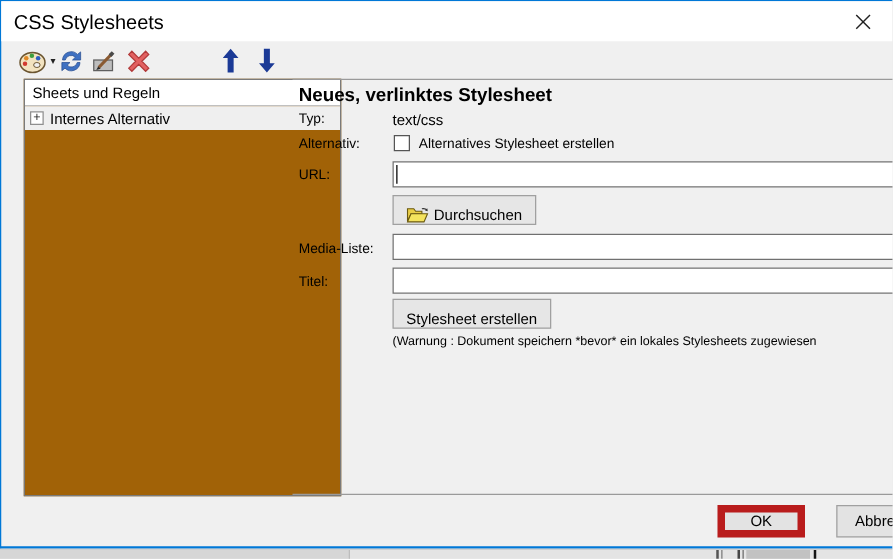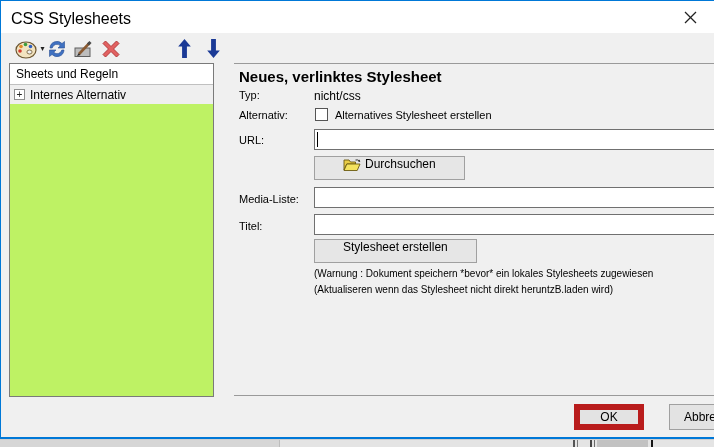--- a/index.html
+++ b/index.html
@@ -19,43 +19,43 @@
         display:flex; align-items:center; justify-content:center; }
   .tb-palette { left:10px; top:37px; width:38px; height:22px; gap:3px; }
   .tb-refresh { left:45px; top:37px; width:22px; height:22px; }
   .tb-edit    { left:72px; top:38px; width:22px; height:20px; }
   .tb-delete  { left:99px; top:38px; width:21px; height:20px; }
   .tb-up      { left:175px; top:36px; width:17px; height:23px; }
   .tb-down    { left:204px; top:36px; width:17px; height:23px; }
   .dd-arrow { font-size:8px; color:#222; line-height:1; }
 
   
-  .listbox { position:absolute; left:8px; top:62px; width:205px; height:334px; background:#bef264;
+  .listbox { position:absolute; left:18px; top:62px; width:254px; height:334px; background:#a16207;
              border:1px solid #7a7a7a; font-size:12px; overflow:hidden; }
   .listbox-header { height:21px; line-height:21px; padding-left:6px; color:#000;
                     border-bottom:1px solid #c0c0c0; background:#fff; }
   .tree-item { height:19px; display:flex; align-items:center; padding-left:4px; background:#efefef; cursor:default; }
   .expander { width:11px; height:11px; border:1px solid #8f8f8f; background:#fff; font-size:10px;
               line-height:9px; text-align:center; margin-right:5px; color:#222; flex:0 0 auto; }
 
   
   .right-frame { position:absolute; left:233px; top:62px; width:481px; height:333px;
                  border-top:1px solid #9a9a9a; border-bottom:1px solid #9a9a9a; }
   .heading { position:absolute; left:238px; top:67px; font-size:15px; font-weight:bold; color:#000; }
   .lbl { position:absolute; font-size:11px; color:#000; white-space:nowrap; }
   .val { position:absolute; font-size:12px; color:#000; }
   .checkbox { position:absolute; left:314px; top:107px; width:13px; height:13px;
               border:1px solid #555; background:#fff; cursor:pointer; }
   .text-input { position:absolute; left:313px; width:405px; height:21px; background:#fff;
                 border:1px solid #707070; font-size:12px; padding:2px 3px;
                 font-family:"Liberation Sans","DejaVu Sans",sans-serif; }
   .caret { position:absolute; left:316px; top:131px; width:1px; height:15px; background:#000; }
   .push-btn { position:absolute; height:24px; background:#e6e6e6; border:1px solid #a0a0a0;
-              font-size:12px; color:#000; display:inline-flex; align-items:flex-start; gap:4px;
-              padding:0 28px; cursor:pointer; font-family:"Liberation Sans","DejaVu Sans",sans-serif; }
+              font-size:12px; color:#000; display:inline-flex; align-items:flex-end; gap:4px;
+              padding:0 10px; cursor:pointer; font-family:"Liberation Sans","DejaVu Sans",sans-serif; }
   .warning { position:absolute; left:313px; font-size:10px; color:#000; white-space:nowrap; }
 
   
   .ok-btn { position:absolute; left:573px; top:403px; width:70px; height:26px; background:#e3e3e3;
             border:6px solid #b91c1c; font-size:12px; cursor:pointer;
             font-family:"Liberation Sans","DejaVu Sans",sans-serif; }
   .cancel-btn { position:absolute; left:668px; top:403px; width:85px; height:26px; background:#e3e3e3;
                 border:1px solid #a0a0a0; font-size:12px; cursor:pointer; text-align:left; padding-left:14px;
                 font-family:"Liberation Sans","DejaVu Sans",sans-serif; }
 
@@ -135,21 +135,21 @@
         <span class="expander">+</span>
         <span>Internes Alternativ</span>
       </div>
     </div>
 
     <div class="right-frame"></div>
 
     <div class="heading">Neues, verlinktes Stylesheet</div>
 
     <span class="lbl" style="left:238px; top:88px;">Typ:</span>
-    <span class="val" style="left:313px; top:88px;">nicht/css</span>
+    <span class="val" style="left:313px; top:88px;">text/css</span>
 
     <span class="lbl" style="left:238px; top:108px;">Alternativ:</span>
     <span class="checkbox"></span>
     <span class="lbl" style="left:334px; top:108px;">Alternatives Stylesheet erstellen</span>
 
     <span class="lbl" style="left:238px; top:133px;">URL:</span>
     <input class="text-input" style="top: 128px;" type="text" value="">
     <div class="caret"></div>
 
     <button class="push-btn" style="left:313px; top:155px;">
@@ -166,21 +166,20 @@
     <input class="text-input" style="top: 186px;" type="text" value="">
 
     <span class="lbl" style="left:238px; top:219px;">Titel:</span>
     <input class="text-input" style="top: 213px;" type="text" value="">
 
     <button class="push-btn" style="left:313px; top:238px;">
       <span>Stylesheet erstellen</span>
     </button>
 
     <div class="warning" style="top:267px;">(Warnung : Dokument speichern *bevor* ein lokales Stylesheets zugewiesen</div>
-    <div class="warning" style="top:283px;">(Aktualiseren wenn das Stylesheet nicht direkt heruntzB.laden wird)</div>
 
     <button class="ok-btn">OK</button>
     <button class="cancel-btn">Abbrechen</button>
   </div>
 
   <div class="desktop-strip">
     <div class="strip-left"></div>
     <div class="strip-mark" style="left:573px; width:2px; background:#555;"></div>
     <div class="strip-mark" style="left:577px; width:1px; background:#7a7a7a;"></div>
     <div class="strip-mark" style="left:590px; width:2px; background:#474747;"></div>

